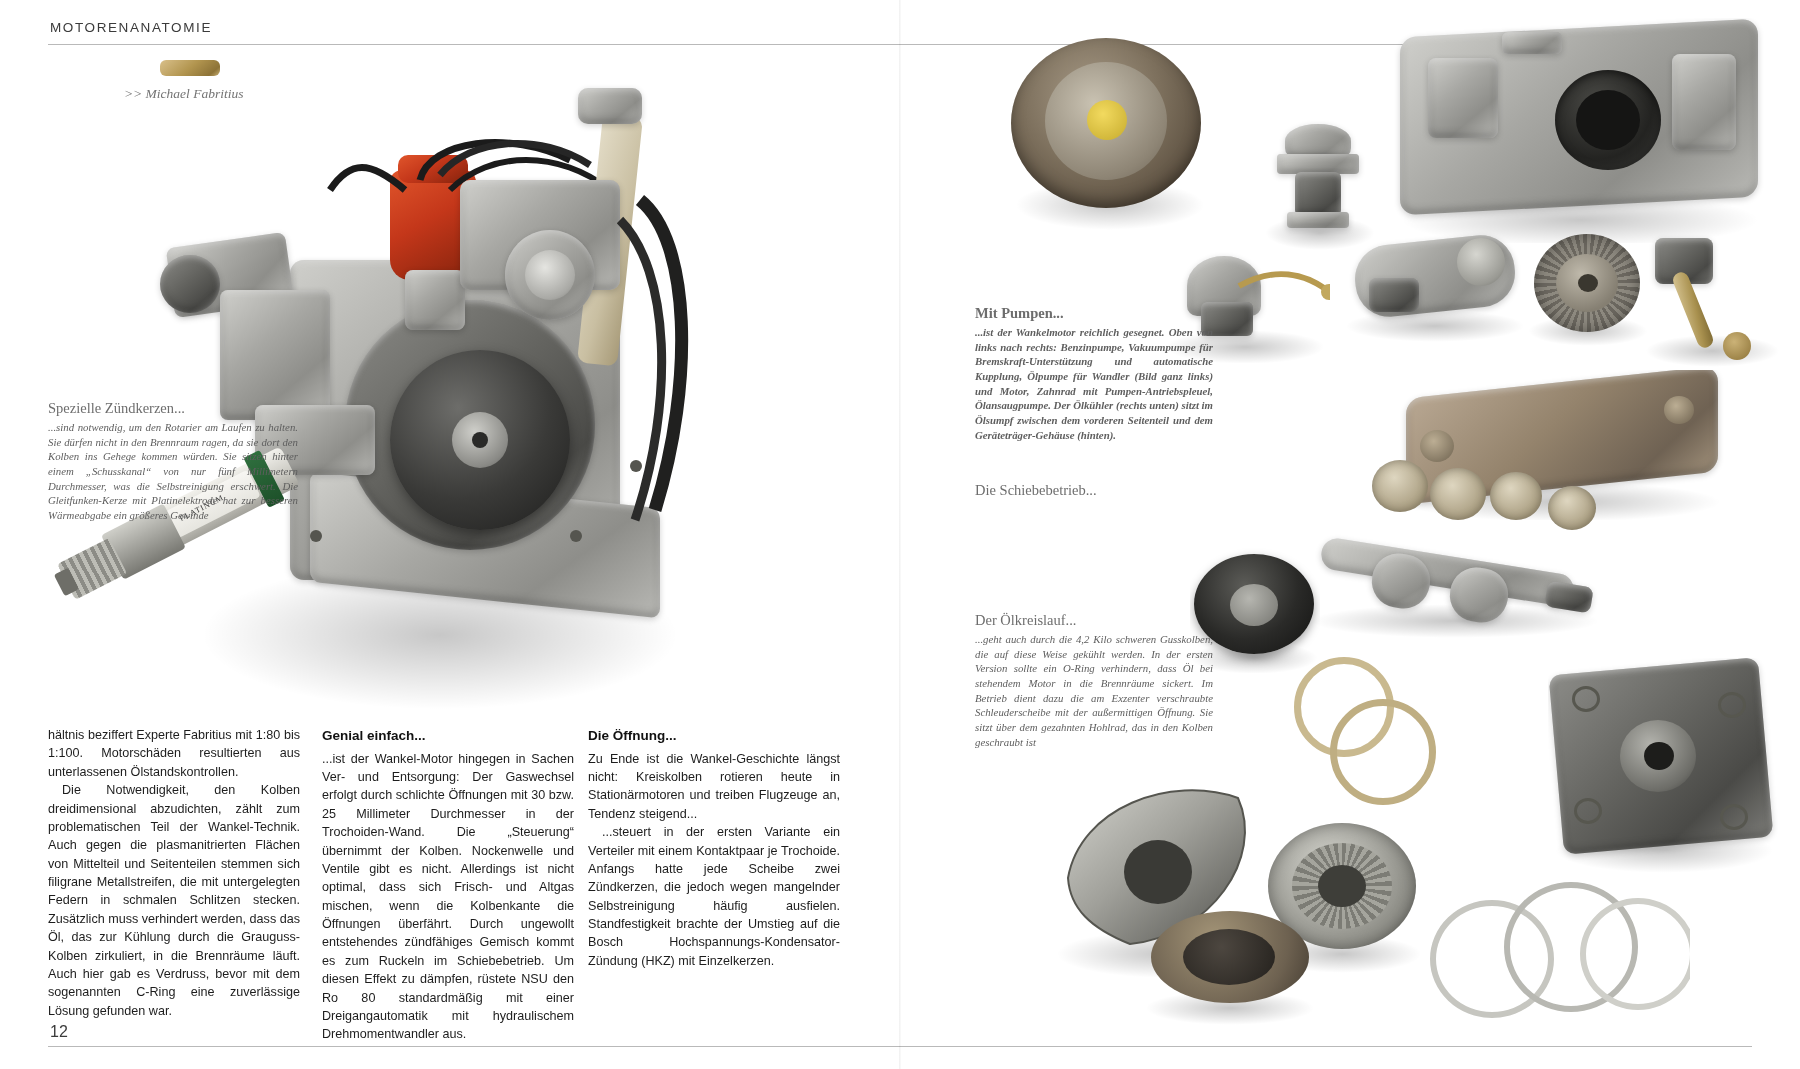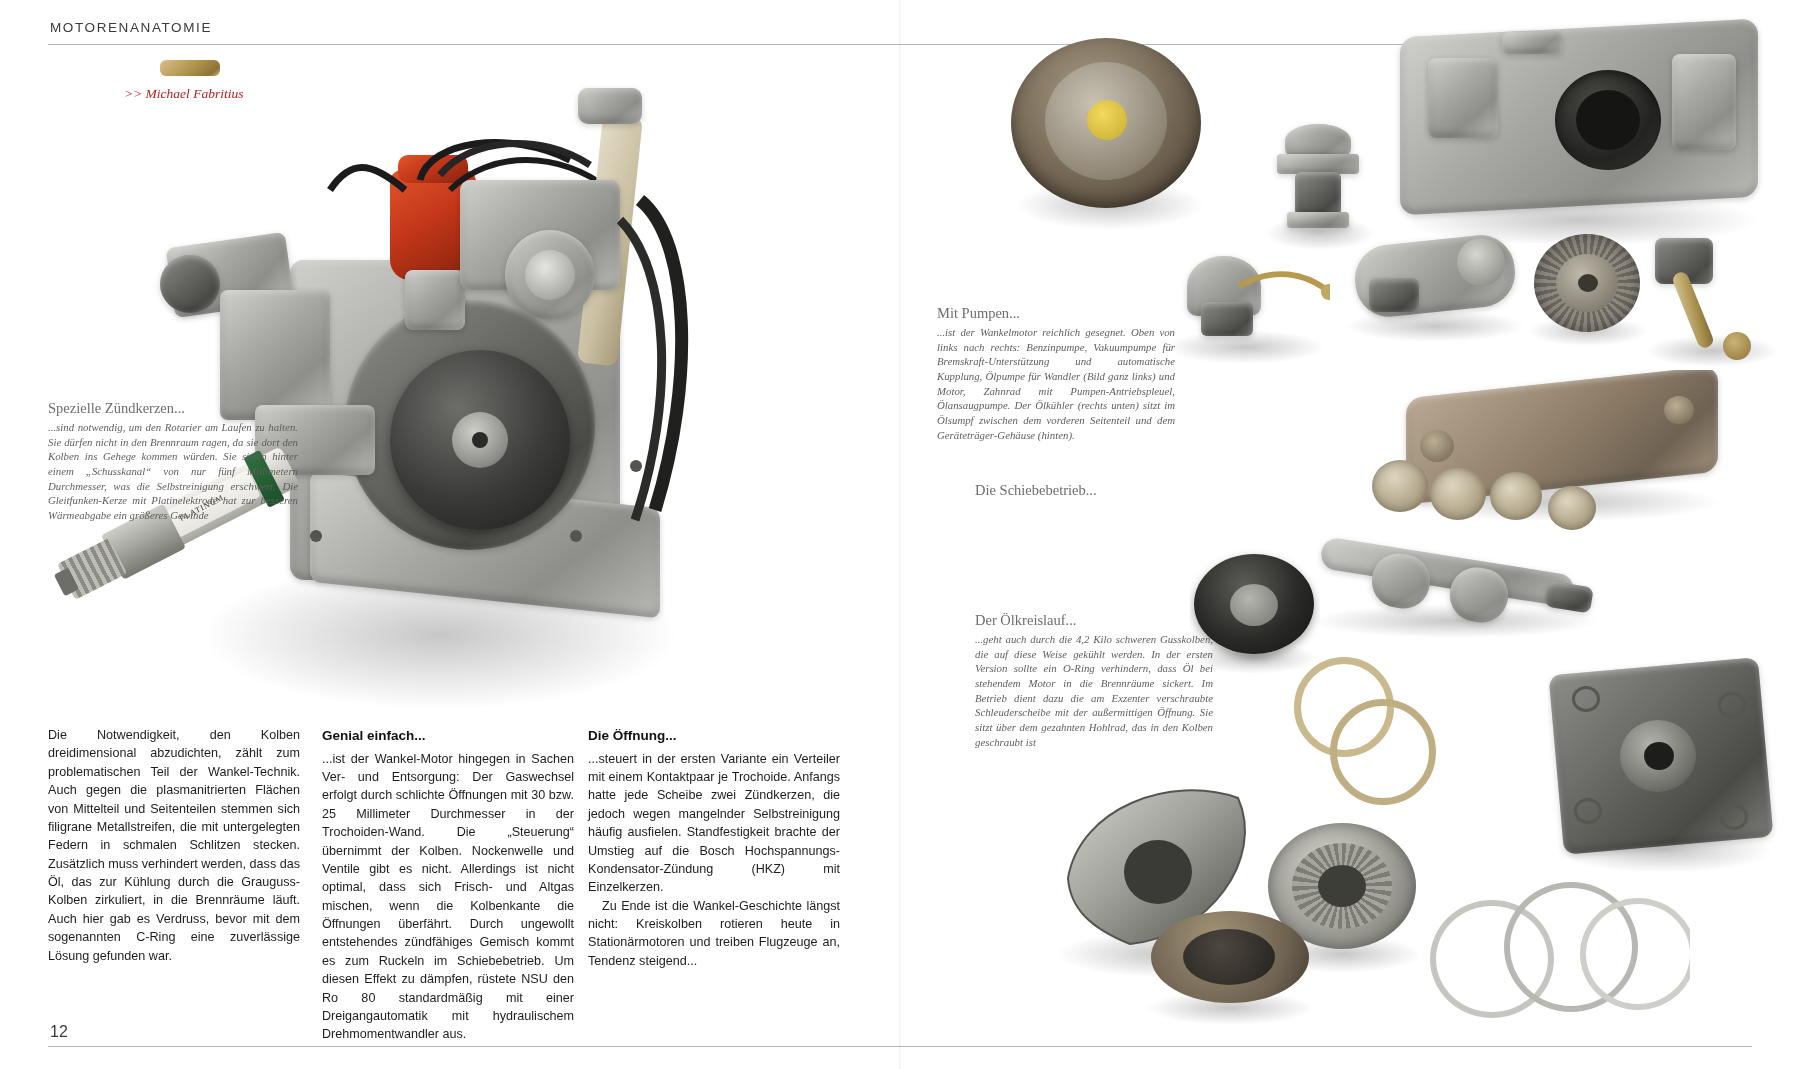--- a/index.html
+++ b/index.html
@@ -78,21 +78,21 @@
     width: 250px;
     font-family: "Liberation Serif", serif;
     font-style: italic;
     font-size: 17.5px;
     line-height: 1.33;
     color: #1a1a1a;
   }
   .quote-attr {
     margin-top: 7px;
     font-size: 13.5px;
-    color: #b91c1c;
+    color: #737373;
   }
   
   .cap-title {
     font-family: "Liberation Serif", serif;
     font-size: 14.5px;
     color: #6d6d6d;
     margin-bottom: 3px;
   }
   .cap-body {
     font-family: "Liberation Serif", serif;
@@ -255,32 +255,33 @@
     <div style="position:absolute; left:8px; top:48px; width:58px; height:40px; background:repeating-linear-gradient(90deg,#bdbdb6 0 4px,#8c8c86 4px 8px); border-radius:4px;"></div>
     <div style="position:absolute; left:0px; top:56px; width:16px; height:24px; background:#6e6e68; border-radius:3px;"></div>
   </div>
 
   <div class="caption" style="left:48px; top:400px; width:250px;">
     <div class="cap-title">Spezielle Zündkerzen...</div>
     <div class="cap-body">...sind notwendig, um den Rotarier am Laufen zu halten. Sie dürfen nicht in den Brennraum ragen, da sie dort den Kolben ins Gehege kommen würden. Sie sitzen hinter einem „Schusskanal“ von nur fünf Millimetern Durchmesser, was die Selbstreinigung erschwert. Die Gleitfunken-Kerze mit Platinelektrode hat zur besseren Wärmeabgabe ein größeres Gewinde</div>
   </div>
 
   <div class="col" style="left:48px;">
+    <p>hältnis beziffert Experte Fabritius mit 1:80 bis 1:100. Motorschäden resultierten aus unterlassenen Ölstandskontrollen.</p>
     <p>Die Notwendigkeit, den Kolben dreidimensional abzudichten, zählt zum problematischen Teil der Wankel-Technik. Auch gegen die plasmanitrierten Flächen von Mittelteil und Seitenteilen stemmen sich filigrane Metallstreifen, die mit untergelegten Federn in schmalen Schlitzen stecken. Zusätzlich muss verhindert werden, dass das Öl, das zur Kühlung durch die Grauguss-Kolben zirkuliert, in die Brennräume läuft. Auch hier gab es Verdruss, bevor mit dem sogenannten C-Ring eine zuverlässige Lösung gefunden war.</p>
   </div>
 
   <div class="col" style="left:322px;">
     <div class="col-head">Genial einfach...</div>
     <p>...ist der Wankel-Motor hingegen in Sachen Ver- und Entsorgung: Der Gaswechsel erfolgt durch schlichte Öffnungen mit 30 bzw. 25 Millimeter Durchmesser in der Trochoiden-Wand. Die „Steuerung“ übernimmt der Kolben. Nockenwelle und Ventile gibt es nicht. Allerdings ist nicht optimal, dass sich Frisch- und Altgas mischen, wenn die Kolbenkante die Öffnungen überfährt. Durch ungewollt entstehendes zündfähiges Gemisch kommt es zum Ruckeln im Schiebebetrieb. Um diesen Effekt zu dämpfen, rüstete NSU den Ro 80 standardmäßig mit einer Dreigangautomatik mit hydraulischem Drehmomentwandler aus.</p>
   </div>
 
   <div class="col" style="left:588px;">
     <div class="col-head">Die Öffnung...</div>
+    <p>Zu Ende ist die Wankel-Geschichte längst nicht: Kreiskolben rotieren heute in Stationärmotoren und treiben Flugzeuge an, Tendenz steigend...</p>
     <p>...steuert in der ersten Variante ein Verteiler mit einem Kontaktpaar je Trochoide. Anfangs hatte jede Scheibe zwei Zündkerzen, die jedoch wegen mangelnder Selbstreinigung häufig ausfielen. Standfestigkeit brachte der Umstieg auf die Bosch Hochspannungs-Kondensator-Zündung (HKZ) mit Einzelkerzen.</p>
-    <p>Zu Ende ist die Wankel-Geschichte längst nicht: Kreiskolben rotieren heute in Stationärmotoren und treiben Flugzeuge an, Tendenz steigend...</p>
   </div>
 
   <div class="photo" style="left:1005px; top:30px; width:205px; height:200px;">
     <div class="shadow-blob" style="left:10px; top:150px; width:190px; height:50px;"></div>
     <div class="circle" style="left:6px; top:8px; width:190px; height:170px; background:radial-gradient(circle at 42% 34%, #a79a86 0%, #7c6f5c 45%, #584c3d 80%, #8a7e69 100%); box-shadow:inset 0 -6px 14px rgba(0,0,0,.35);"></div>
     <div class="circle" style="left:40px; top:32px; width:122px; height:118px; background:radial-gradient(circle at 40% 35%, #c9c2b2, #8e8575 70%, #6a6154);"></div>
     <div class="circle" style="left:82px; top:70px; width:40px; height:40px; background:radial-gradient(circle at 40% 35%, #f2da5f, #c6ab2d);"></div>
   </div>
 
   <div class="photo" style="left:1265px; top:120px; width:110px; height:130px;">
@@ -404,21 +405,21 @@
     <div class="circle" style="left:6px; top:6px; width:158px; height:92px; background:radial-gradient(circle at 40% 30%, #a39477, #6d6150 65%, #423a30);"></div>
     <div class="circle" style="left:38px; top:24px; width:92px; height:56px; background:radial-gradient(circle at 42% 32%, #4d4740, #23201c);"></div>
   </div>
 
   <div class="photo" style="left:1430px; top:870px; width:260px; height:160px;">
     <div class="ring" style="left:0px; top:30px; width:112px; height:106px; border-width:6px; border-color:#c6c6c0;"></div>
     <div class="ring" style="left:74px; top:12px; width:122px; height:118px; border-width:6px; border-color:#b8b8b2;"></div>
     <div class="ring" style="left:150px; top:28px; width:104px; height:100px; border-width:6px; border-color:#cfcfc9;"></div>
   </div>
 
-  <div class="caption" style="left:937px; top:305px; width:238px;">
+  <div class="caption" style="left:975px; top:305px; width:238px;font-weight:bold;">
     <div class="cap-title">Mit Pumpen...</div>
     <div class="cap-body">...ist der Wankelmotor reichlich gesegnet. Oben von links nach rechts: Benzinpumpe, Vakuumpumpe für Bremskraft-Unterstützung und automatische Kupplung, Ölpumpe für Wandler (Bild ganz links) und Motor, Zahnrad mit Pumpen-Antriebspleuel, Ölansaugpumpe. Der Ölkühler (rechts unten) sitzt im Ölsumpf zwischen dem vorderen Seitenteil und dem Geräteträger-Gehäuse (hinten).</div>
   </div>
 
   <div class="caption" style="left:975px; top:482px; width:238px;">
     <div class="cap-title">Die Schiebebetrieb...</div>
   </div>
 
   <div class="caption" style="left:975px; top:612px; width:238px;">
     <div class="cap-title">Der Ölkreislauf...</div>

